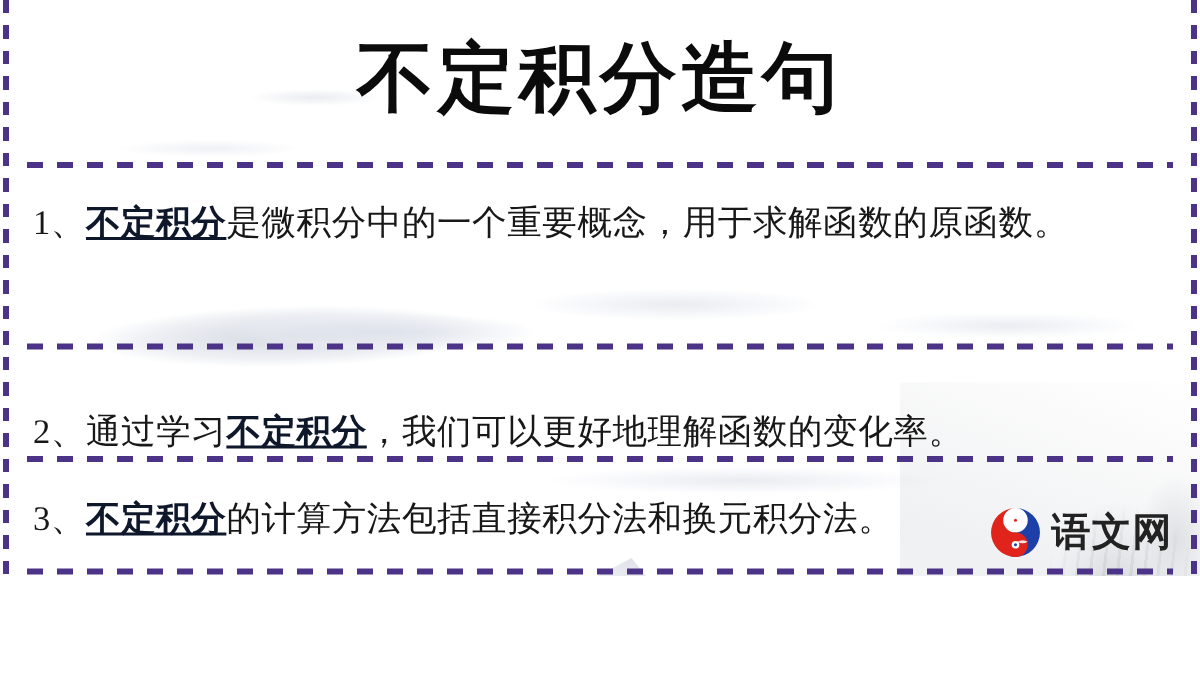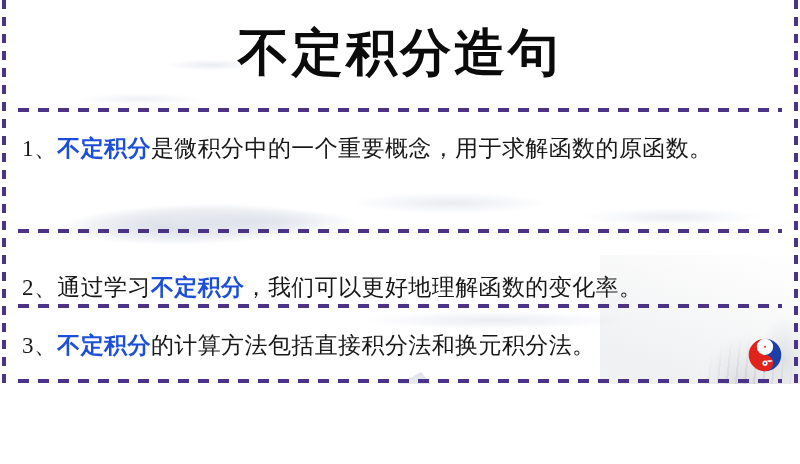--- a/index.html
+++ b/index.html
@@ -194,22 +194,23 @@
     line-height: 41px;
     color: #181818;
     letter-spacing: 0.4px;
     text-align: left;
   }
   .s1 { top: 128px; }
   .s2 { top: 267px; }
   .s3 { top: 325px; }
 
   .kw {
-    color: #1d4ed8;
+    color: #0f172a;
     font-weight: 700;
+    text-decoration: underline;
   }
 
   
   .logo {
     position: absolute;
     right: 18px;
     bottom: 12px;
     display: flex;
     align-items: center;
     gap: 7px;
@@ -278,15 +279,16 @@
       <circle cx="50" cy="50" r="48" fill="#ffffff"></circle>
       <path d="M50 2 A48 48 0 0 1 50 98 A24 24 0 0 1 50 50 A24 24 0 0 0 50 2 Z" fill="#1f3fa8"></path>
       <path d="M50 2 A48 48 0 0 0 50 98 A24 24 0 0 0 50 50 A24 24 0 0 1 50 2 Z" fill="#e0241b"></path>
       <circle cx="50" cy="26" r="7.5" fill="#ffffff"></circle>
       <circle cx="50" cy="74" r="7.5" fill="#ffffff"></circle>
       <circle cx="50" cy="26" r="3" fill="#e0241b"></circle>
       <circle cx="50" cy="74" r="3" fill="#1f3fa8"></circle>
       <path d="M26 32 q10 -6 20 0 q-10 6 -20 0 z" fill="#ffffff" opacity="0.85"></path>
       <path d="M74 68 q-10 -6 -20 0 q10 6 20 0 z" fill="#ffffff" opacity="0.85"></path>
     </svg>
+    <span class="logo-text">语文网</span>
   </div>
 
 </div>
 
 </body></html>

